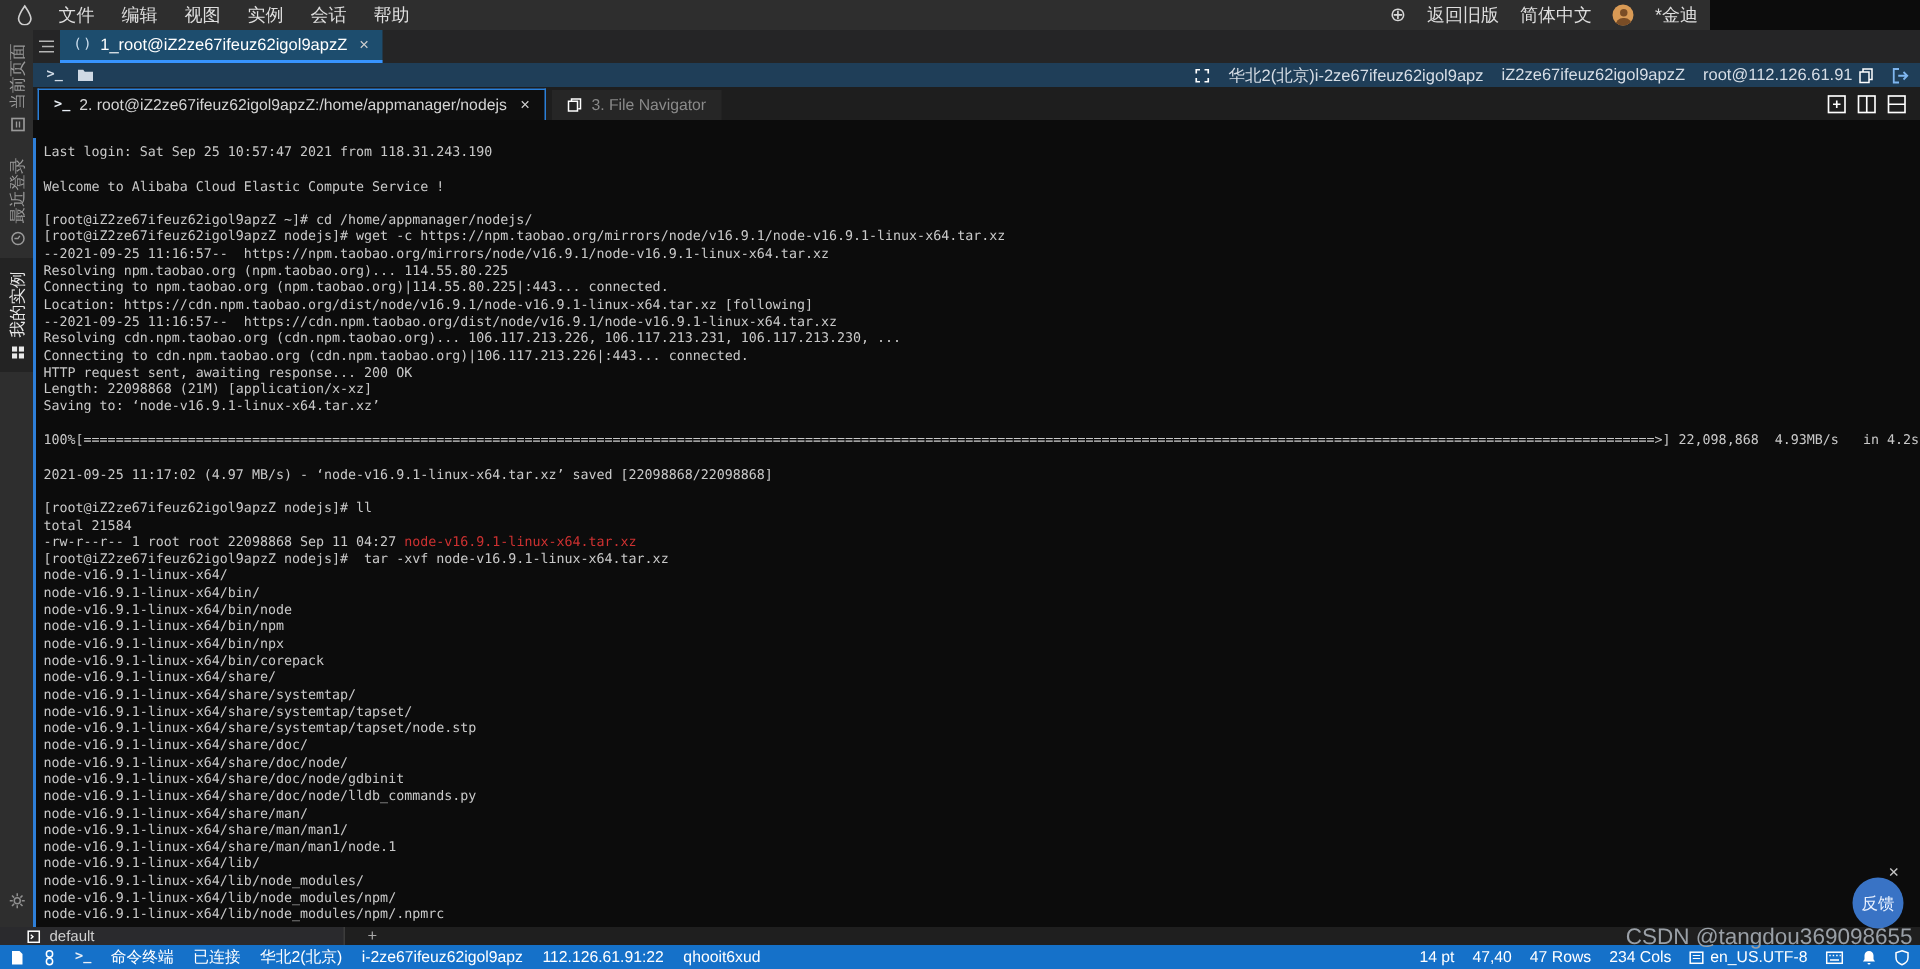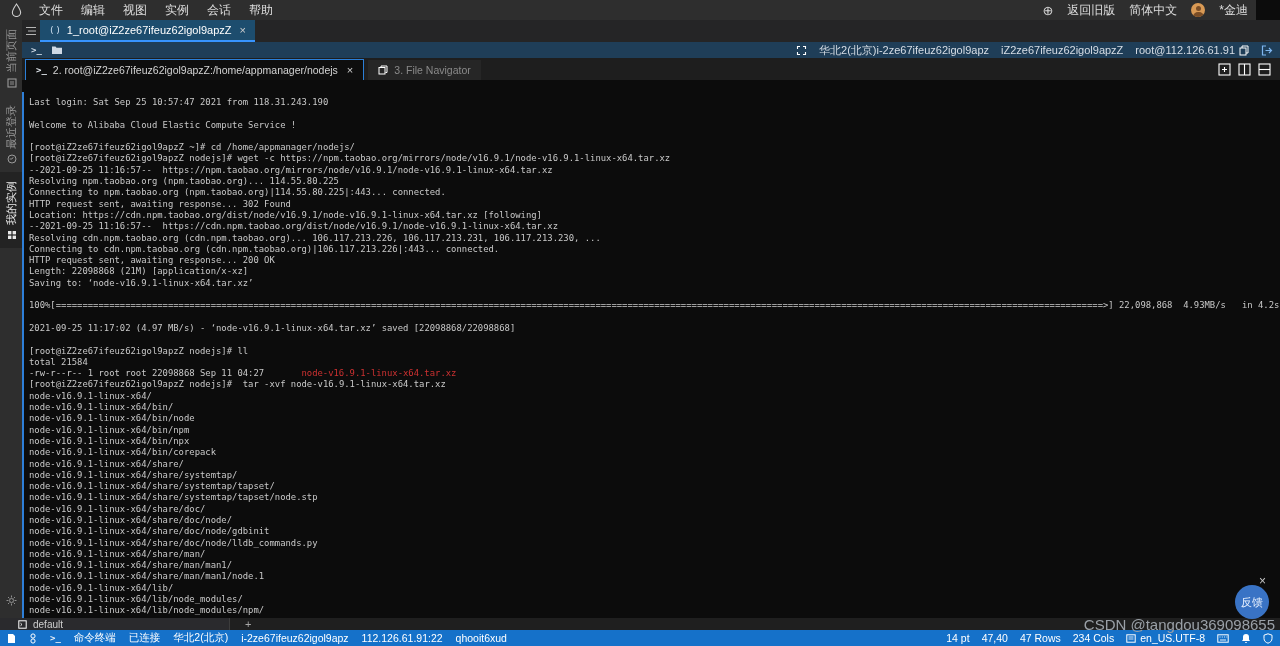--- a/index.html
+++ b/index.html
@@ -1,21 +1,21 @@
 <!DOCTYPE html>
 <html><head>
 <meta charset="utf-8">
 <style>
   *{margin:0;padding:0;box-sizing:border-box;}
   html,body{width:1280px;height:646px;background:#0c0c0c;overflow:hidden;position:relative;
     font-family:"Liberation Sans","DejaVu Sans",sans-serif;}
   .svgi{display:block;}
 
   
-  .menubar{position:absolute;top:0;left:0;width:1256px;height:20px;background:#2e2e2e;
+  .menubar{position:absolute;top:0;left:0;width:1140px;height:20px;background:#2e2e2e;
     display:flex;align-items:center;color:#dedede;font-size:12px;z-index:6;}
   .logo{width:22px;margin-left:5px;display:flex;justify-content:center;color:#cfcfcf;}
   .menus{display:flex;gap:18px;margin-left:12px;}
   .menu-item{cursor:default;}
   .menu-right{margin-left:auto;display:flex;align-items:center;gap:14px;margin-right:8px;}
   .plus-circle{font-size:13px;color:#d8d8d8;}
   .avatar{width:14px;height:14px;border-radius:50%;background:#d99a55;overflow:hidden;position:relative;}
   .avatar::before{content:"";position:absolute;left:4.2px;top:2.5px;width:5.6px;height:5.6px;border-radius:50%;background:#7a4d26;}
   .avatar::after{content:"";position:absolute;left:1.8px;top:8.6px;width:10.4px;height:6px;border-radius:5px 5px 0 0;background:#7a4d26;}
 
@@ -48,21 +48,21 @@
     display:flex;align-items:flex-end;}
   .pane-tab{display:flex;align-items:center;gap:6px;padding:0 10px;font-size:10.5px;height:21px;}
   .pane-tab.active{background:#0e0e0e;border:1px solid #2b7fd8;border-bottom:none;color:#d4d4d4;margin-left:3px;}
   .pane-tab.inactive{color:#8a8a8a;background:#262626;margin-left:4px;height:20px;justify-content:center;}
   .pane-actions{margin-left:auto;display:flex;gap:7px;margin-right:9px;align-items:center;color:#c2cbd4;padding-bottom:4px;}
 
   
   .terminal{position:absolute;top:92px;left:22px;width:1258px;height:538px;background:#0c0c0c;
     border-left:2px solid #2e7fd8;padding:5px 0 0 5px;overflow:hidden;cursor:text;}
   .term-line{height:11.3px;font:8.9px/11.3px "DejaVu Sans Mono",monospace;color:#c9c9c9;white-space:pre;}
-  .c-red{color:#cd3131;margin-left:32px;}
+  .c-red{color:#cd3131;}
 
   
   .bottom-tabs{position:absolute;top:618px;left:0;width:1280px;height:12px;background:#1f1f1f;
     display:flex;align-items:center;}
   .bottom-tab{width:230px;height:12px;background:#2a2a2d;display:flex;align-items:center;gap:6px;
     padding-left:18px;color:#cfcfcf;font-size:10px;border-right:1px solid #3c3c3c;}
   .bottom-add{color:#a8a8a8;font-size:11px;margin-left:15px;}
 
   
   .statusbar{position:absolute;top:630px;left:0;width:1280px;height:16px;background:#1571c9;
@@ -226,21 +226,20 @@
 <div class="terminal">
     <div class="term-line">Last login: Sat Sep 25 10:57:47 2021 from 118.31.243.190</div>
     <div class="term-line"></div>
     <div class="term-line">Welcome to Alibaba Cloud Elastic Compute Service !</div>
     <div class="term-line"></div>
     <div class="term-line">[root@iZ2ze67ifeuz62igol9apzZ ~]# cd /home/appmanager/nodejs/</div>
     <div class="term-line">[root@iZ2ze67ifeuz62igol9apzZ nodejs]# wget -c https://npm.taobao.org/mirrors/node/v16.9.1/node-v16.9.1-linux-x64.tar.xz</div>
     <div class="term-line">--2021-09-25 11:16:57--  https://npm.taobao.org/mirrors/node/v16.9.1/node-v16.9.1-linux-x64.tar.xz</div>
     <div class="term-line">Resolving npm.taobao.org (npm.taobao.org)... 114.55.80.225</div>
     <div class="term-line">Connecting to npm.taobao.org (npm.taobao.org)|114.55.80.225|:443... connected.</div>
-    <div class="term-line">HTTP request sent, awaiting response... 302 Found</div>
     <div class="term-line">Location: https://cdn.npm.taobao.org/dist/node/v16.9.1/node-v16.9.1-linux-x64.tar.xz [following]</div>
     <div class="term-line">--2021-09-25 11:16:57--  https://cdn.npm.taobao.org/dist/node/v16.9.1/node-v16.9.1-linux-x64.tar.xz</div>
     <div class="term-line">Resolving cdn.npm.taobao.org (cdn.npm.taobao.org)... 106.117.213.226, 106.117.213.231, 106.117.213.230, ...</div>
     <div class="term-line">Connecting to cdn.npm.taobao.org (cdn.npm.taobao.org)|106.117.213.226|:443... connected.</div>
     <div class="term-line">HTTP request sent, awaiting response... 200 OK</div>
     <div class="term-line">Length: 22098868 (21M) [application/x-xz]</div>
     <div class="term-line">Saving to: ‘node-v16.9.1-linux-x64.tar.xz’</div>
     <div class="term-line"></div>
     <div class="term-line"><span>100%[</span><span>====================================================================================================================================================================================================</span><span>&gt;] 22,098,868  4.93MB/s   in 4.2s</span></div>
     <div class="term-line"></div>

